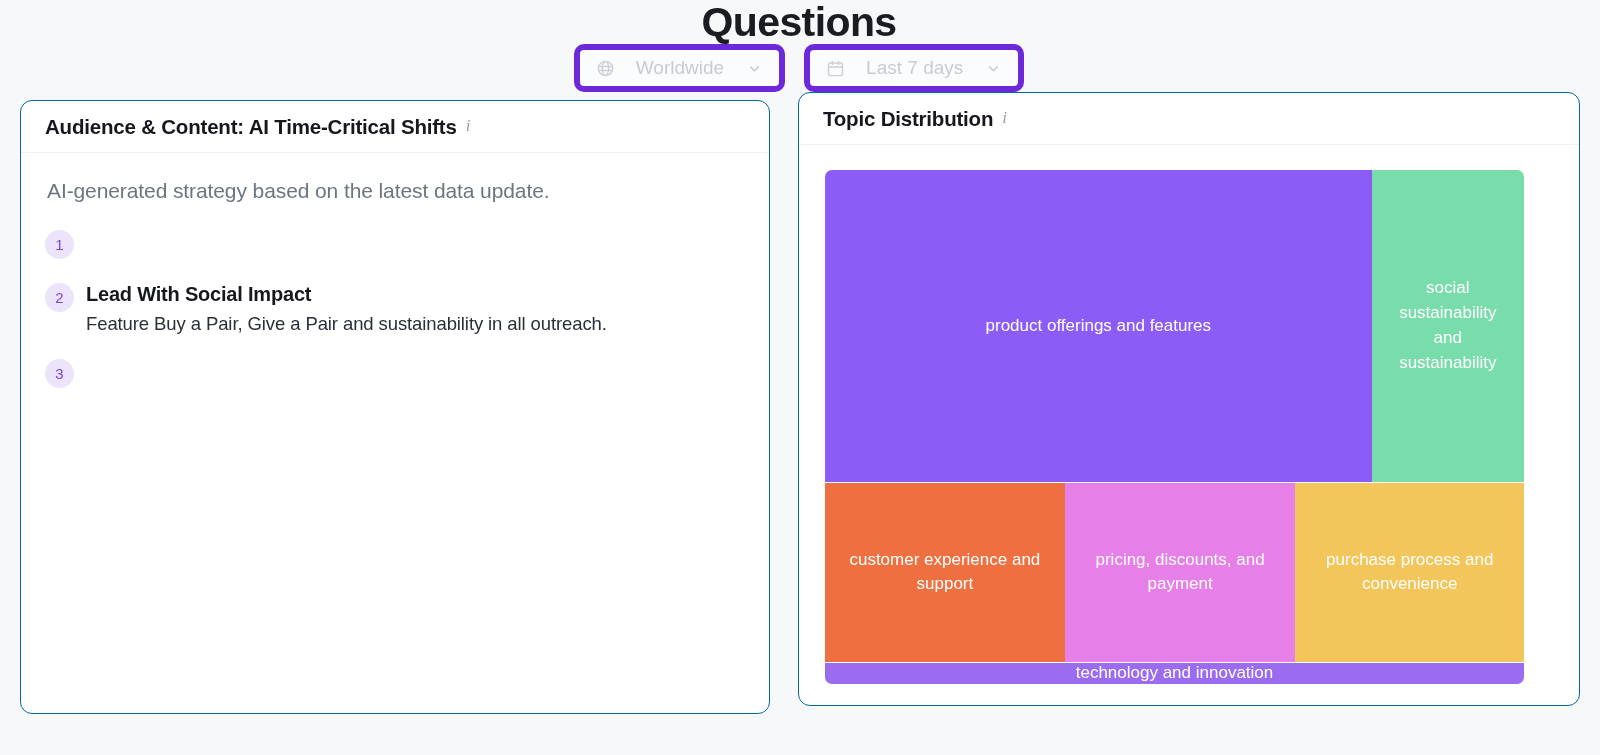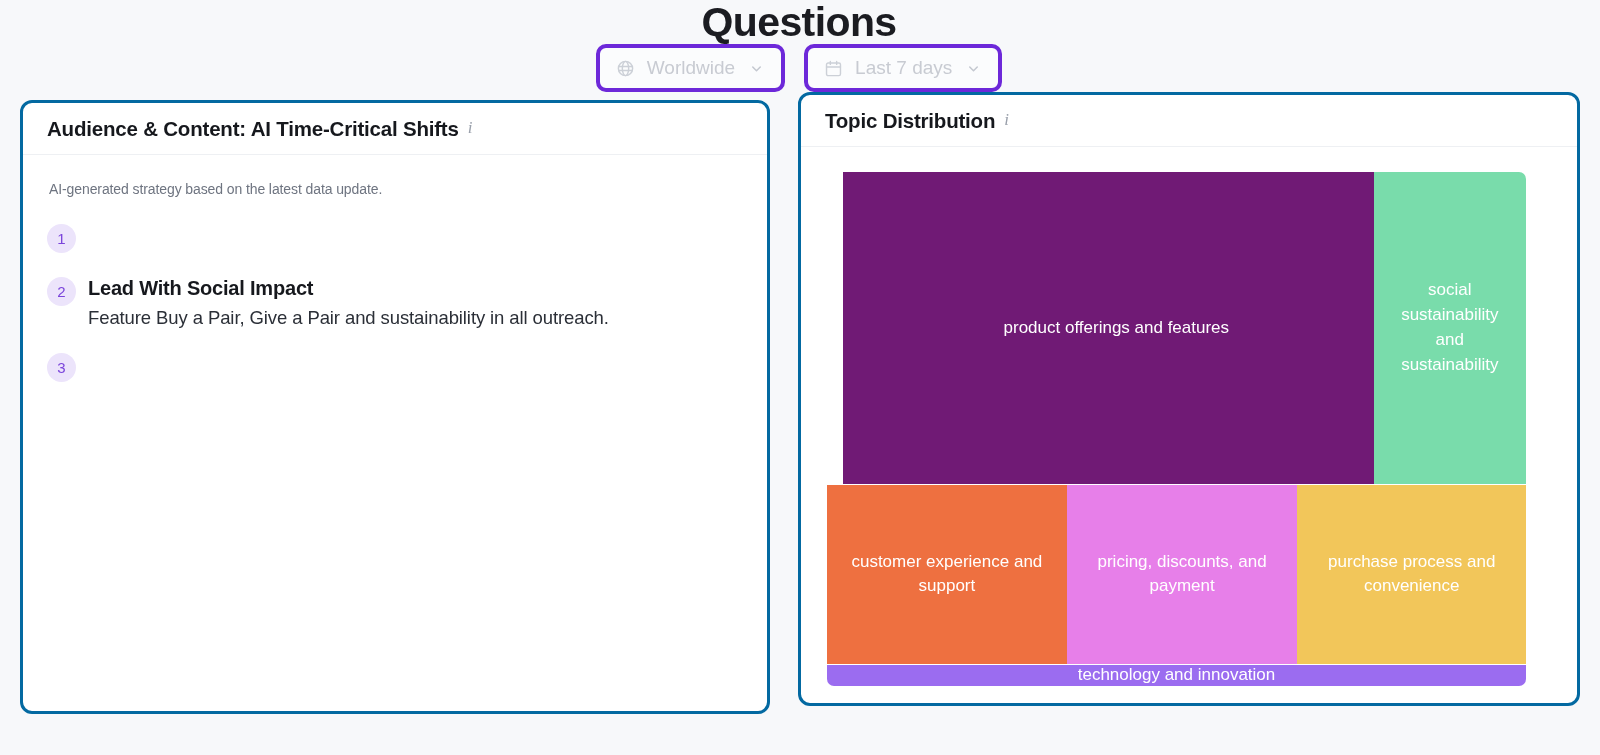--- a/index.html
+++ b/index.html
@@ -38,40 +38,40 @@
     padding-top: 2px;
   }
   .filters {
     display: flex;
     align-items: center;
     gap: 19px;
   }
   .filter-pill {
     display: flex;
     align-items: center;
-    gap: 12px;
+    gap: 21px;
     height: 48px;
     padding: 0 17px 0 16px;
-    border: 4px solid #6d28d9;
+    border: 6px solid #6d28d9;
     border-radius: 10px;
     background: #fbfcfd;
     color: #c8cbd2;
     font-size: 19px;
     cursor: default;
     box-sizing: border-box;
   }
   .filter-pill .pill-label { white-space: nowrap; }
   .filter-icon { display: flex; align-items: center; }
   .chev { display: flex; align-items: center; margin-left: 2px; }
 
   
   .card {
     position: absolute;
     background: #ffffff;
-    border: 3px solid #0369a1;
+    border: 1px solid #0369a1;
     border-radius: 12px;
     box-sizing: border-box;
   }
   #card-left  { left: 20px;  top: 100px; width: 750px;  height: 614px; }
   #card-right { left: 798px; top: 92px; width: 782px;  height: 614px; }
 
   .card-header {
     height: 52px;
     display: flex;
     align-items: center;
@@ -93,21 +93,21 @@
     font-size: 17px;
     color: #9aa0ab;
     line-height: 1;
     padding-bottom: 2px;
     cursor: pointer;
   }
 
   
   .card-body { padding: 26px 24px 0 24px; }
   .subtitle {
-    font-size: 14px;
+    font-size: 21px;
     color: #6e7480;
     margin: 0 0 26px 2px;
     letter-spacing: -0.1px;
   }
   .rec-list { display: flex; flex-direction: column; gap: 23px; }
   .rec-item { display: flex; align-items: flex-start; gap: 12px; }
   .rec-badge {
     flex: none;
     width: 29px; height: 29px;
     border-radius: 50%;
@@ -238,21 +238,21 @@
 </div>
 
 <div class="card" id="card-right">
   <div class="card-header">
     <span class="card-title">Topic Distribution</span>
     <span class="info-icon">i</span>
   </div>
 
   <div class="treemap-wrap">
     <div class="treemap" id="treemap">
-        <div class="tm-cell" style="left: 0%; top: 0%; width: 78.2%; height: 60.7%; background: #701a75; margin-left: 16px;">
+        <div class="tm-cell" style="left: 0%; top: 0%; width: 78.2%; height: 60.7%; background: #8b5cf6;">
           <span style="max-width: 14em;">product offerings and features</span>
         </div>
         <div class="tm-cell" style="left: 78.2%; top: 0%; width: 21.8%; height: 60.7%; background: rgb(121, 220, 171);">
           <span style="max-width: 7.5em;">social sustainability and sustainability</span>
         </div>
         <div class="tm-cell" style="left: 0%; top: 60.9%; width: 34.3%; height: 34.8%; background: rgb(238, 112, 64); justify-content: center;">
           <span style="max-width: 14em;">customer experience and support</span>
         </div>
         <div class="tm-cell" style="left: 34.4%; top: 60.9%; width: 32.8%; height: 34.8%; background: rgb(231, 127, 233);">
           <span style="max-width: 14em;">pricing, discounts, and payment</span>

